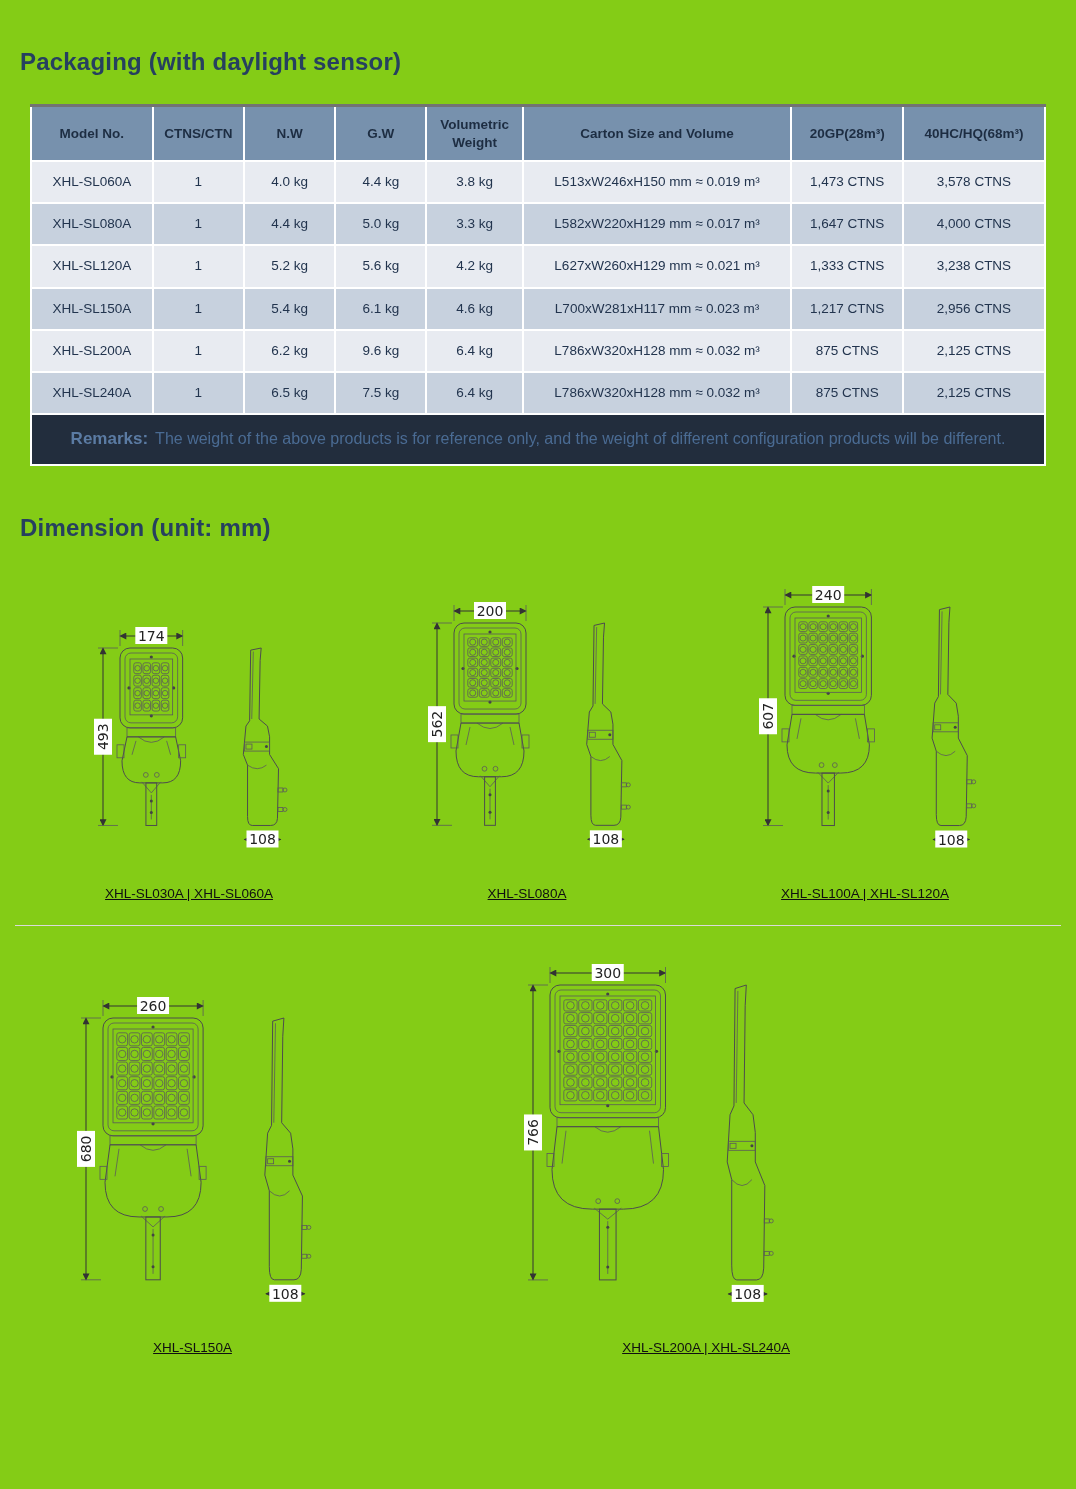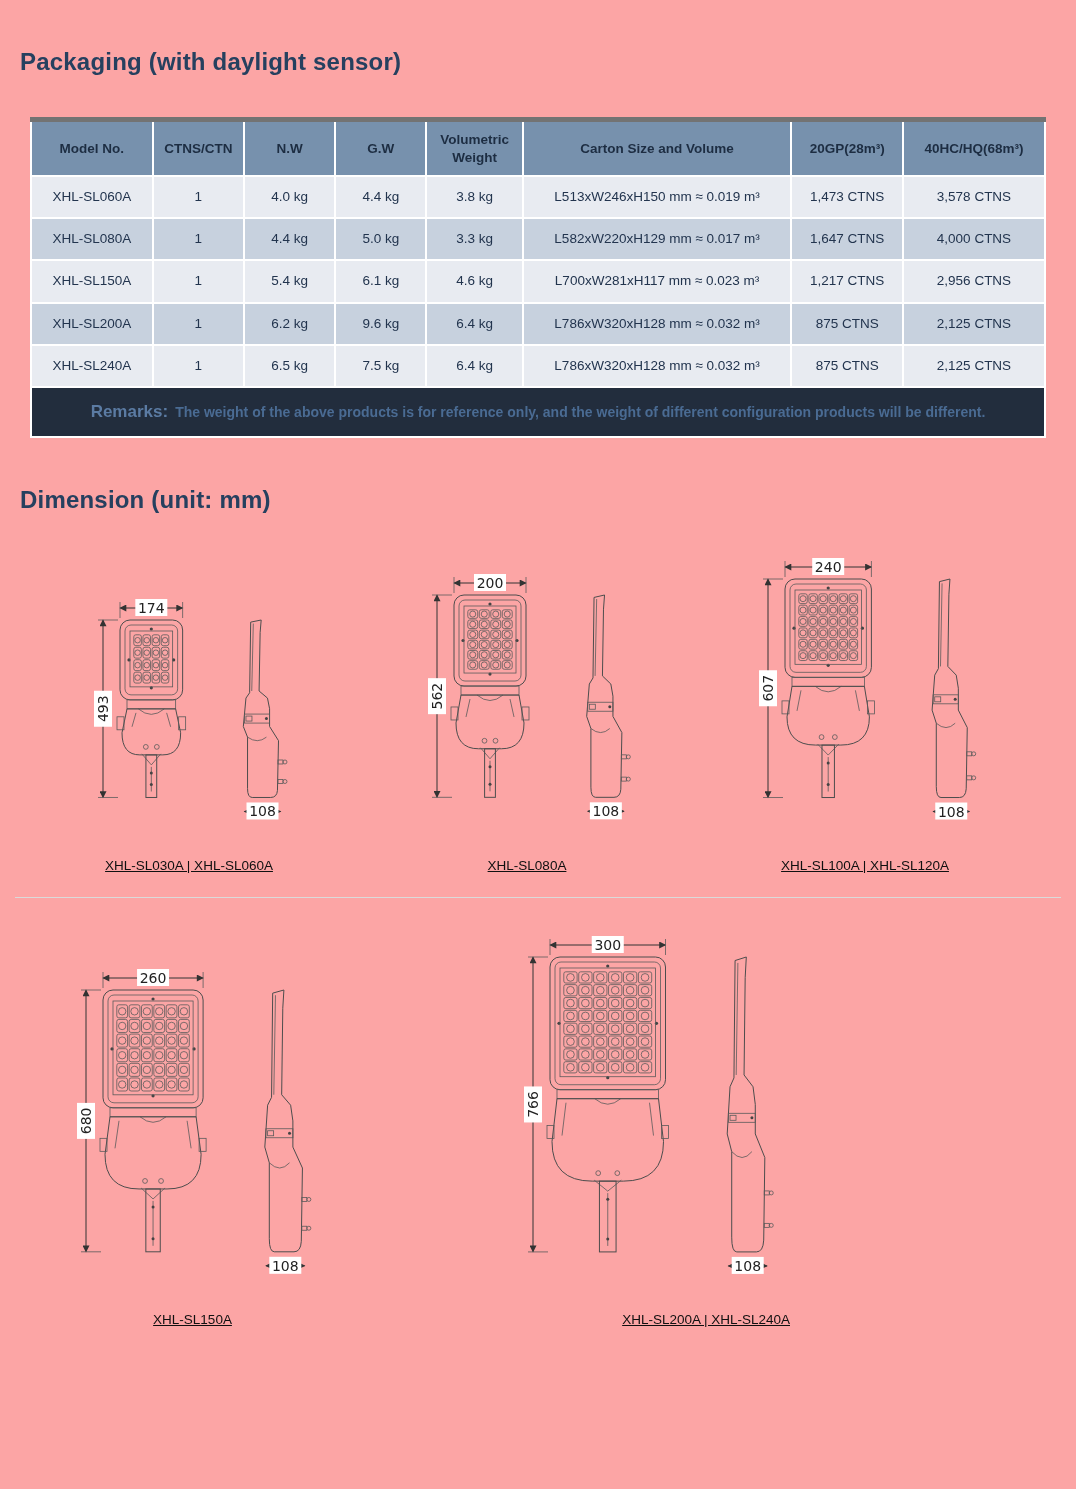--- a/index.html
+++ b/index.html
@@ -1,48 +1,48 @@
 <!DOCTYPE html>
 <html><head>
 <meta charset="utf-8">
 <style>
   * { box-sizing: border-box; }
   html, body { margin: 0; padding: 0; background: #fff; }
   .page {
-    width: 1076px; height: 1489px; background: #fca5a5; position: relative;
+    width: 1076px; height: 1489px; background: #84cc16; position: relative;
     font-family: "Liberation Sans", sans-serif; overflow: hidden;
   }
   .sec-title {
     margin: 0; padding: 48px 0 0 20px;
     font-size: 24px; font-weight: 700; color: var(--title-color, #26405f);
     letter-spacing: 0.2px;
   }
   
   table.pkg {
     border-collapse: collapse; table-layout: fixed;
-    width: 1016px; margin: 41px auto 0;
-    border-top: 5px solid #737373;
+    width: 1016px; margin: 28px auto 0;
+    border-top: 3px solid #737373;
   }
   .pkg th {
     background: var(--header-bg, #7791ad); color: #1d2d42;
     font-size: 13.5px; font-weight: 700; text-align: center;
     padding: 9px 4px; border: 2px solid #fff; line-height: 1.3;
   }
   .pkg td {
     font-size: 13.5px; color: #22344e; text-align: center;
     padding: 12px 4px; border: 2px solid #fff; line-height: 1.2;
   }
   .pkg tbody tr:nth-child(odd)  td { background: var(--row-light, #e8ebf1); }
   .pkg tbody tr:nth-child(even) td { background: var(--row-dark, #c7d1de); }
   .pkg .remarks-cell {
     background: var(--remarks-bg, #222d3d) !important;
     padding: 14px 24px; text-align: center; border: 2px solid #fff;
   }
   .rem-label { color: var(--remarks-label, #5b7ba3); font-weight: 700; font-size: 17px; margin-right: 7px; }
-  .rem-text  { color: var(--remarks-text, #4a6b93);  font-weight: 700; font-size: 14px; }
+  .rem-text  { color: var(--remarks-text, #4a6b93);  font-weight: 400; font-size: 16px; }
   
   .fig-row { display: flex; margin: 24px 20px 0; align-items: flex-start; }
   .fig-cell { display: flex; flex-direction: column; align-items: center; }
   .fig-row1 .fig-cell { width: 338px; }
   .fig-row2 .fig-cell.c0 { width: 345px; }
   .fig-row2 .fig-cell.c1 { width: 425px; align-items: flex-end; }
   .fig-draw { display: flex; align-items: flex-end; justify-content: center; }
   .fig-row1 .fig-draw { height: 290px; }
   .fig-row2 .fig-draw { height: 360px; }
   .fig-caption { margin-top: 30px; font-size: 13.5px; color: #101010; text-decoration: underline; }
@@ -91,20 +91,30 @@
         </tr>
         <tr>
           <td>XHL-SL080A</td>
           <td>1</td>
           <td>4.4 kg</td>
           <td>5.0 kg</td>
           <td>3.3 kg</td>
           <td>L582xW220xH129 mm ≈ 0.017 m³</td>
           <td>1,647 CTNS</td>
           <td>4,000 CTNS</td>
+        </tr>
+        <tr>
+          <td>XHL-SL120A</td>
+          <td>1</td>
+          <td>5.2 kg</td>
+          <td>5.6 kg</td>
+          <td>4.2 kg</td>
+          <td>L627xW260xH129 mm ≈ 0.021 m³</td>
+          <td>1,333 CTNS</td>
+          <td>3,238 CTNS</td>
         </tr>
         <tr>
           <td>XHL-SL150A</td>
           <td>1</td>
           <td>5.4 kg</td>
           <td>6.1 kg</td>
           <td>4.6 kg</td>
           <td>L700xW281xH117 mm ≈ 0.023 m³</td>
           <td>1,217 CTNS</td>
           <td>2,956 CTNS</td>

